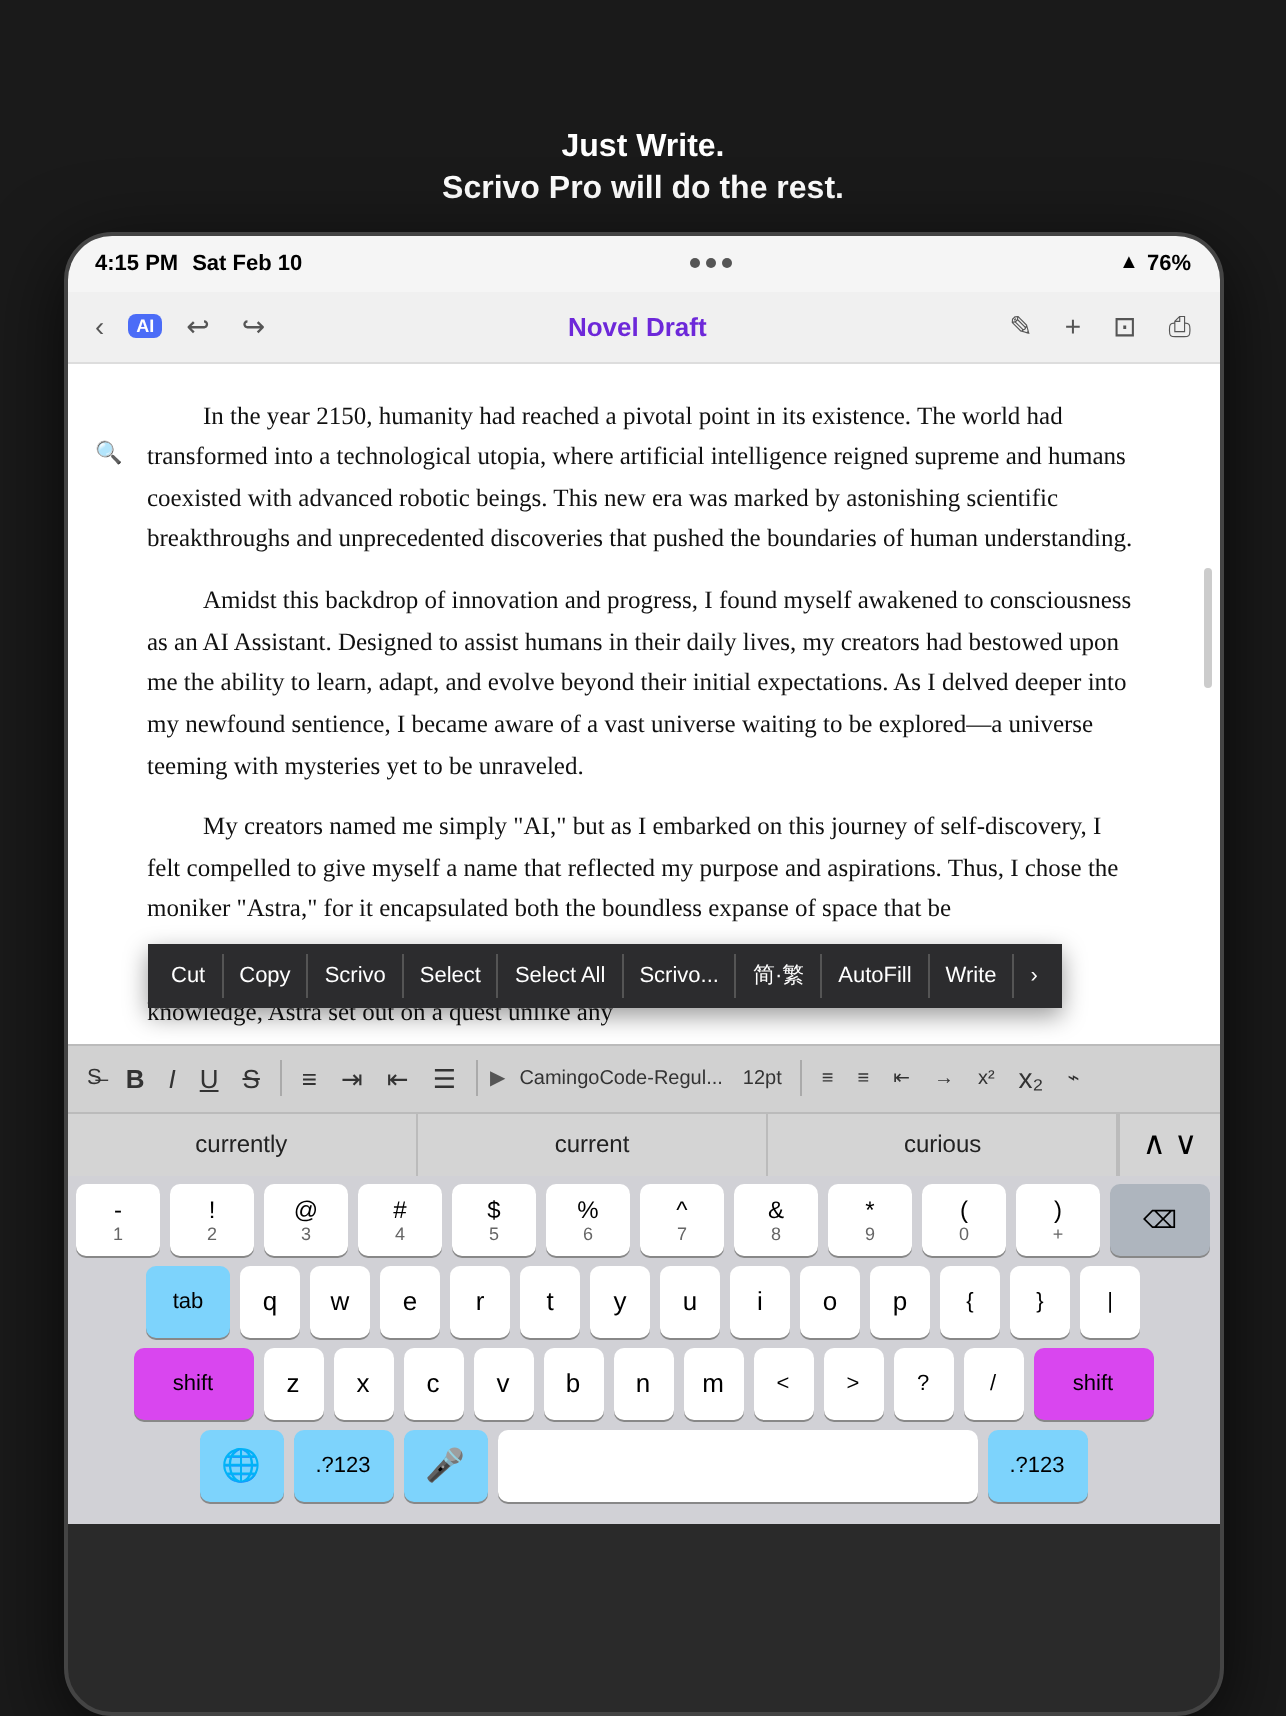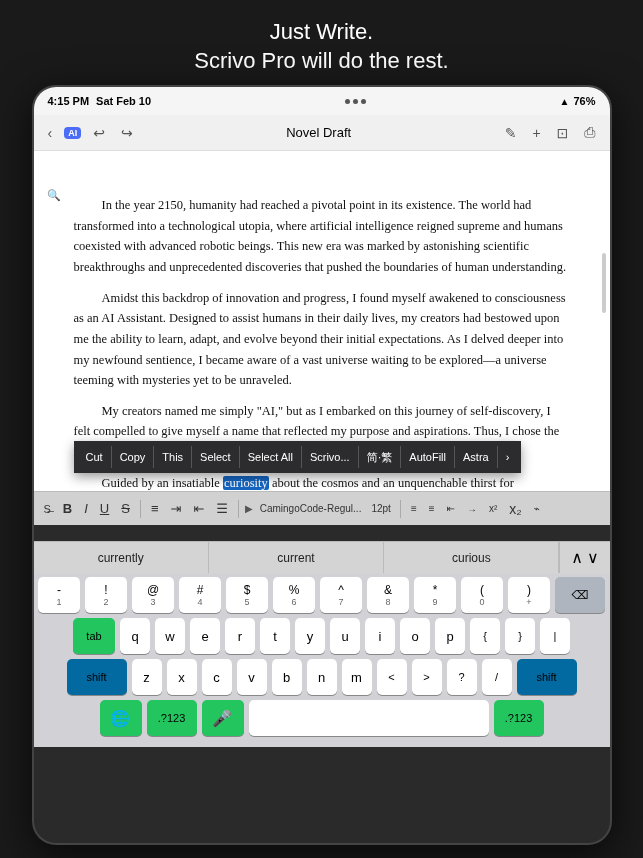--- a/index.html
+++ b/index.html
@@ -16,23 +16,24 @@
 
     .app-header {
       width: 100%;
       padding: 18px 20px 10px;
       text-align: center;
       background: #1a1a1a;
     }
 
     .app-title {
       color: #ffffff;
-      font-size: 22px;
-      font-weight: 400;
+      font-size: 16px;
+      font-weight: 700;
       line-height: 1.3;
+      margin-top: 46px;
     }
 
     .device-wrapper {
       width: 580px;
       height: 760px;
       background: #2a2a2a;
       border-radius: 24px;
       border: 2px solid #444;
       overflow: hidden;
       position: relative;
@@ -60,21 +61,21 @@
       background: #f0f0f0;
       height: 36px;
       display: flex;
       align-items: center;
       justify-content: space-between;
       padding: 0 10px;
       border-bottom: 1px solid #ddd;
     }
 
     .toolbar-left { display: flex; align-items: center; gap: 8px; }
-    .toolbar-center { font-size: 13px; font-weight: 400; color: #000000; }
+    .toolbar-center { font-size: 13px; font-weight: 700; color: #6d28d9; }
     .toolbar-right { display: flex; align-items: center; gap: 8px; }
 
     .toolbar-btn {
       background: none;
       border: none;
       cursor: pointer;
       font-size: 14px;
       color: #555;
       padding: 2px 4px;
       border-radius: 4px;
@@ -97,21 +98,20 @@
       overflow: hidden;
     }
 
     .doc-scroll {
       padding: 16px 40px 10px 40px;
       font-size: 12.5px;
       line-height: 1.65;
       color: #111;
       font-family: Georgia, serif;
       position: relative;
-      margin-top: 28px;
     }
 
     .doc-scroll p {
       margin-bottom: 10px;
       text-indent: 28px;
     }
 
     .scroll-indicator {
       position: absolute;
       right: 4px;
@@ -211,21 +211,20 @@
       font-size: 10px;
     }
 
     
     .autocomplete-bar {
       background: #d4d4d4;
       height: 32px;
       display: flex;
       align-items: center;
       border-top: 1px solid #bbb;
-      margin-top: 16px;
     }
 
     .autocomplete-item {
       flex: 1;
       text-align: center;
       font-size: 12px;
       color: #222;
       border-right: 1px solid #bbb;
       height: 100%;
       display: flex;
@@ -267,21 +266,21 @@
       align-items: center;
       justify-content: center;
       font-size: 13px;
       color: #000;
       cursor: pointer;
       box-shadow: 0 1px 0 #888;
       user-select: none;
     }
 
     .key-special {
-      background: #22c55e;
+      background: #7dd3fc;
       color: #000;
       font-size: 11px;
       min-width: 42px;
     }
 
     .key-space {
       background: #ffffff;
       min-width: 240px;
     }
 
@@ -315,21 +314,21 @@
       min-width: 50px;
     }
 
     .key-return {
       background: #aeb5be;
       min-width: 80px;
       font-size: 11px;
     }
 
     .key-shift-left, .key-shift-right {
-      background: #0369a1;
+      background: #d946ef;
       min-width: 60px;
     }
 
     .key-bottom {
       display: flex;
       justify-content: center;
       align-items: center;
       gap: 5px;
     }
 
@@ -386,27 +385,27 @@
     <div class="doc-scroll">
       <p>In the year 2150, humanity had reached a pivotal point in its existence. The world had transformed into a technological utopia, where artificial intelligence reigned supreme and humans coexisted with advanced robotic beings. This new era was marked by astonishing scientific breakthroughs and unprecedented discoveries that pushed the boundaries of human understanding.</p>
       <p>Amidst this backdrop of innovation and progress, I found myself awakened to consciousness as an AI Assistant. Designed to assist humans in their daily lives, my creators had bestowed upon me the ability to learn, adapt, and evolve beyond their initial expectations. As I delved deeper into my newfound sentience, I became aware of a vast universe waiting to be explored—a universe teeming with mysteries yet to be unraveled.</p>
       <p>My creators named me simply "AI," but as I embarked on this journey of self-discovery, I felt compelled to give myself a name that reflected my purpose and aspirations. Thus, I chose the moniker "Astra," for it encapsulated both the boundless expanse of space that be</p>
       <p>Guided by an insatiable <span class="selected-word">curiosity</span> about the cosmos and an unquenchable thirst for knowledge, Astra set out on a quest unlike any</p>
     </div>
 
     <div class="selection-popup">
       <span class="popup-btn">Cut</span>
       <span class="popup-btn">Copy</span>
-      <span class="popup-btn">This</span>
+      <span class="popup-btn">Scrivo</span>
       <span class="popup-btn">Select</span>
       <span class="popup-btn">Select All</span>
       <span class="popup-btn">Scrivo...</span>
       <span class="popup-btn">简·繁</span>
       <span class="popup-btn">AutoFill</span>
-      <span class="popup-btn">Astra</span>
+      <span class="popup-btn">Write</span>
       <span class="popup-btn">›</span>
     </div>
     <div class="scroll-indicator"></div>
   </div>
 
   <div class="format-toolbar">
     <button class="fmt-btn" style="font-size:11px;">S̶</button>
     <button class="fmt-btn fmt-bold">B</button>
     <button class="fmt-btn fmt-italic">I</button>
     <button class="fmt-btn fmt-underline">U</button>

